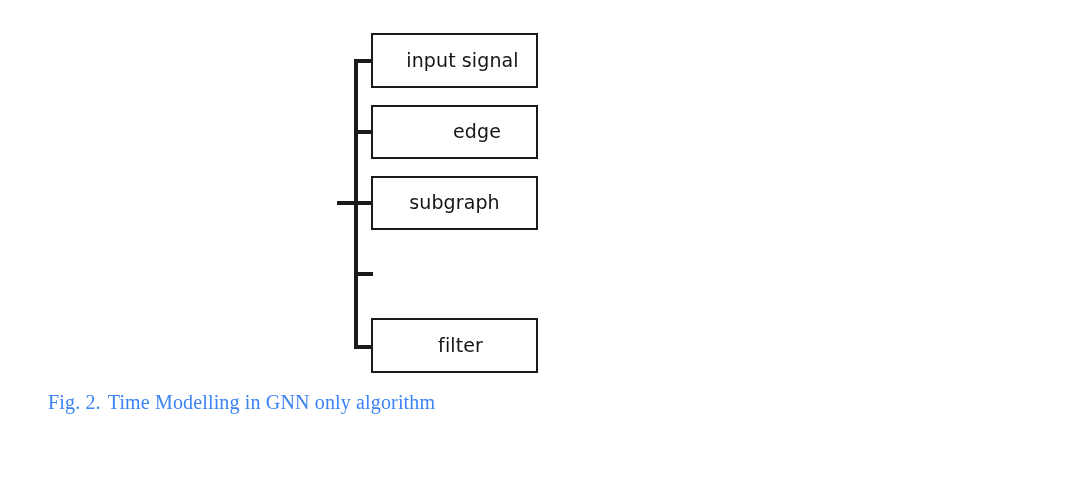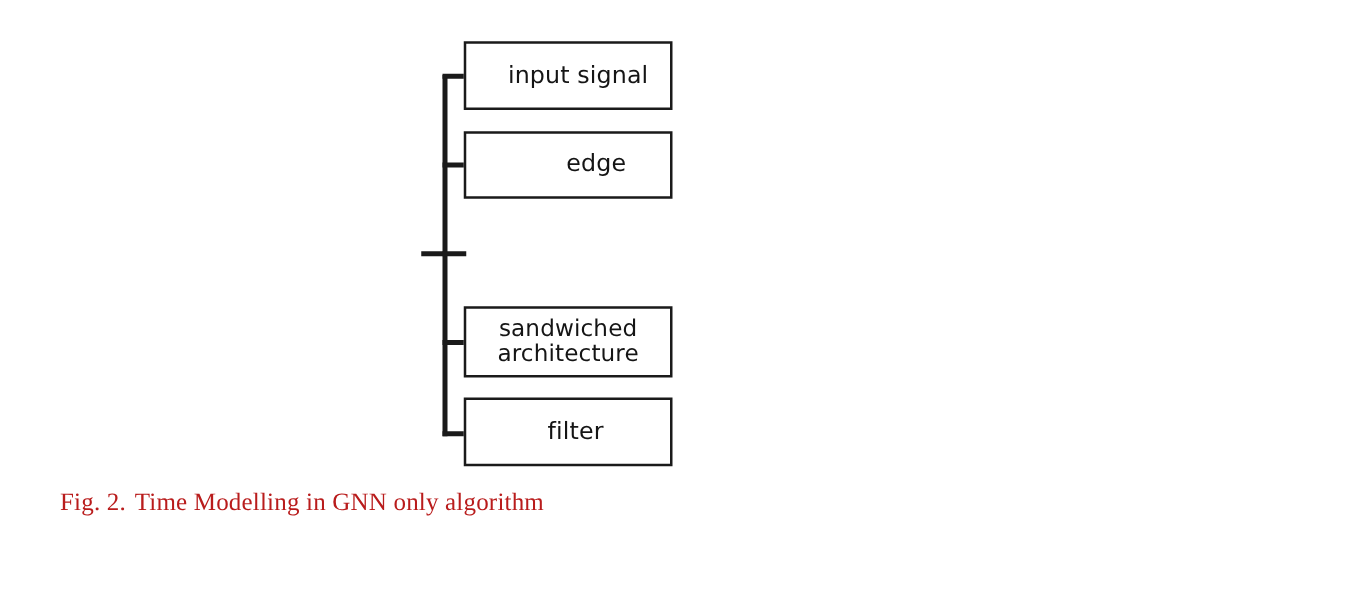--- a/index.html
+++ b/index.html
@@ -128,21 +128,21 @@
     height: 3.5px;
   }
 
   
   #figure-caption {
     position: absolute;
     left: 48px;
     top: 391px;
     font-family: "Liberation Serif", "DejaVu Serif", serif;
     font-size: 20px;
-    color: #b91c1c;
+    color: #3b82f6;
     letter-spacing: 0.15px;
     white-space: nowrap;
   }
   #figure-caption .caption-number {
     margin-right: 7px;
   }
 </style>
 </head>
 <body>
 
@@ -160,25 +160,24 @@
 
 
   <div class="node-box" id="child-input-signal">
     <span class="node-label">input signal</span>
   </div>
 
   <div class="node-box" id="child-edge">
     <span class="node-label">edge</span>
   </div>
 
+  <div class="node-box" id="child-subgraph">
+    <span class="node-label">subgraph</span>
+  </div>
 
-  <div class="node-box" id="child-sandwiched-architecture">
-    <span class="node-label">sandwiched
-architecture</span>
-  </div>
 
   <div class="node-box" id="child-filter">
     <span class="node-label">filter</span>
   </div>
 
   <div id="figure-caption">
     <span class="caption-number">Fig. 2.</span><span class="caption-body">Time Modelling in GNN only algorithm</span>
   </div>
 
 </div>

